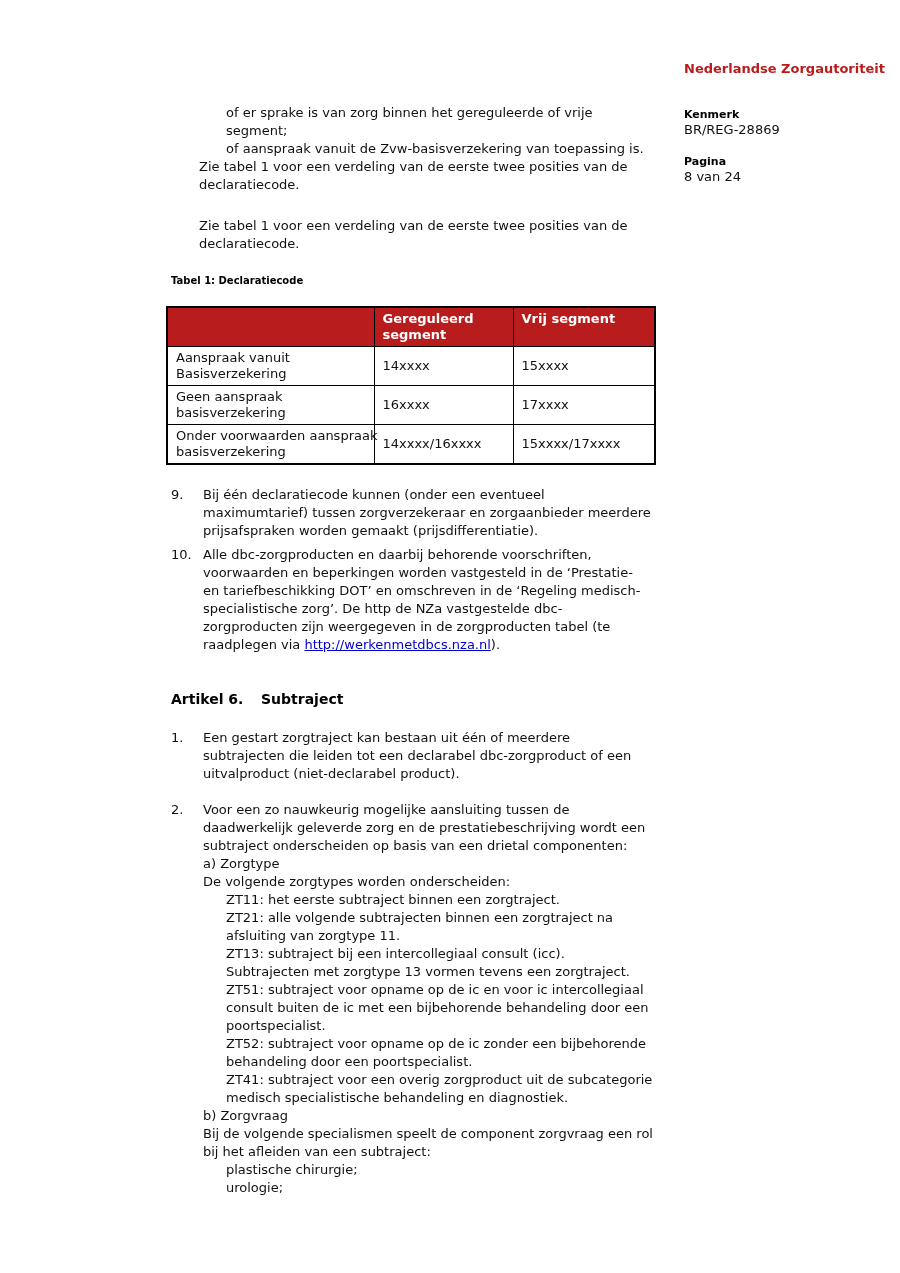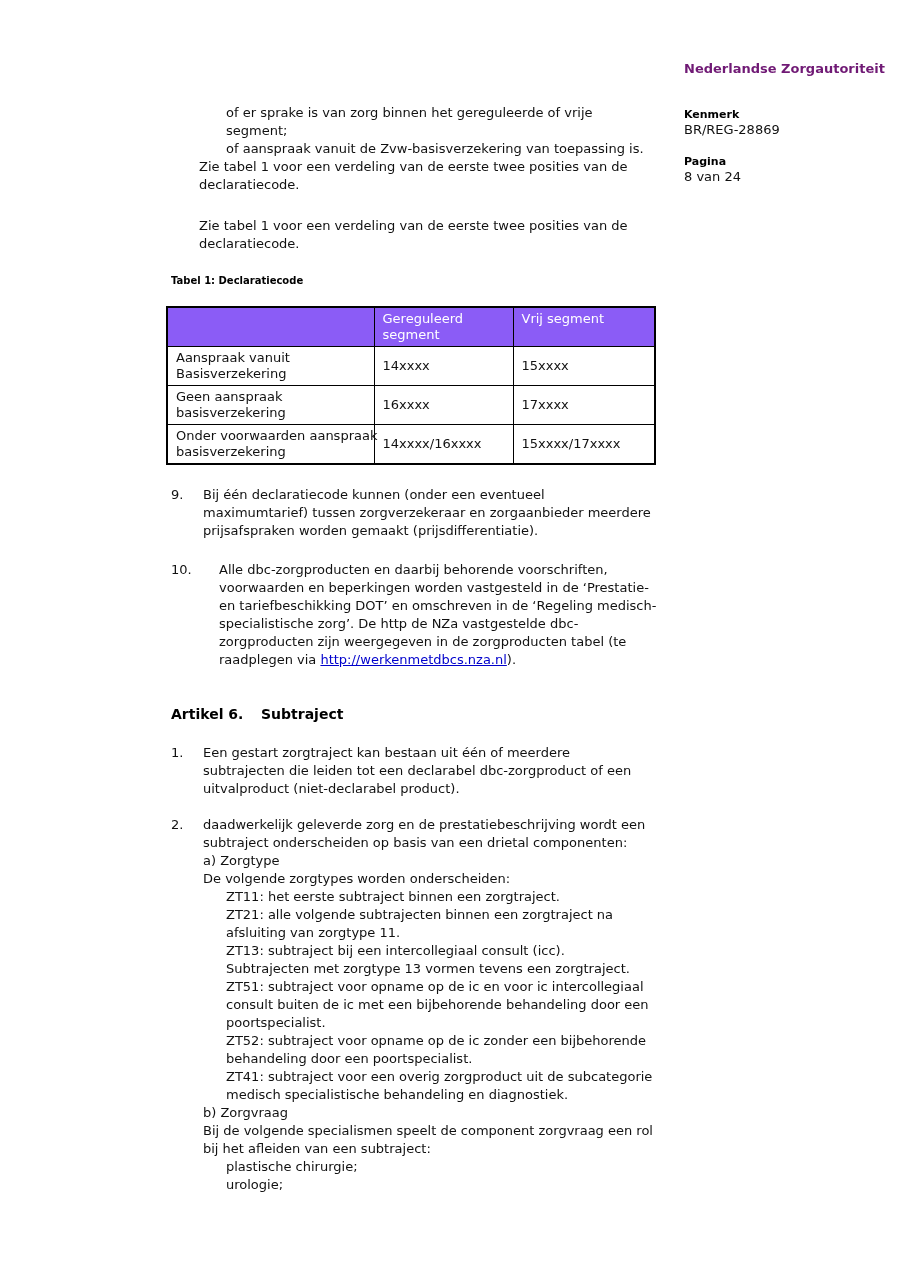--- a/index.html
+++ b/index.html
@@ -14,21 +14,21 @@
     overflow: hidden;
   }
 
   
   .brand {
     position: absolute;
     left: 684px;
     top: 61px;
     font-size: 13px;
     font-weight: bold;
-    color: #701a75;
+    color: #b91c1c;
     white-space: nowrap;
     text-align: center;
   }
   .meta {
     position: absolute;
     left: 684px;
     top: 108px;
     width: 160px;
   }
   .meta-label {
@@ -80,35 +80,35 @@
   table.tbl col.c3 { width: 142px; }
   table.tbl th, table.tbl td {
     border: 1px solid #000000;
     font-size: 13px;
     line-height: 16px;
     padding: 3px 6px 3px 8px;
     text-align: left;
     font-weight: normal;
   }
   table.tbl thead th {
-    background: #8b5cf6;
+    background: #b91c1c;
     color: #ffffff;
-    font-weight: normal;
+    font-weight: bold;
     height: 37px;
     vertical-align: top;
   }
   table.tbl tbody td {
     height: 36px;
     vertical-align: middle;
     background: #ffffff;
   }
 
   .item { display: flex; }
   .item-9  { margin-top: 21px; }
-  .item-10 { margin-top: 21px; gap: 16px; }
+  .item-10 { margin-top: 6px; }
   .item-1  { margin-top: 21px; }
   .item-2  { margin-top: 18px; }
   .item .num { width: 32px; flex: none; }
   .item .body { flex: 1; }
   .body .ind { padding-left: 23px; }
 
   .art-heading {
     margin-top: 36px;
     font-size: 14px;
     font-weight: bold;
@@ -228,20 +228,21 @@
       <div class="body">
         <div class="ln">Een gestart zorgtraject kan bestaan uit één of meerdere</div>
         <div class="ln">subtrajecten die leiden tot een declarabel dbc-zorgproduct of een</div>
         <div class="ln">uitvalproduct (niet-declarabel product).</div>
       </div>
     </div>
 
     <div class="item item-2">
       <div class="num">2.</div>
       <div class="body">
+        <div class="ln">Voor een zo nauwkeurig mogelijke aansluiting tussen de</div>
         <div class="ln">daadwerkelijk geleverde zorg en de prestatiebeschrijving wordt een</div>
         <div class="ln">subtraject onderscheiden op basis van een drietal componenten:</div>
         <div class="ln">a) Zorgtype</div>
         <div class="ln">De volgende zorgtypes worden onderscheiden:</div>
         <div class="ln ind">ZT11: het eerste subtraject binnen een zorgtraject.</div>
         <div class="ln ind">ZT21: alle volgende subtrajecten binnen een zorgtraject na</div>
         <div class="ln ind">afsluiting van zorgtype 11.</div>
         <div class="ln ind">ZT13: subtraject bij een intercollegiaal consult (icc).</div>
         <div class="ln ind">Subtrajecten met zorgtype 13 vormen tevens een zorgtraject.</div>
         <div class="ln ind">ZT51: subtraject voor opname op de ic en voor ic intercollegiaal</div>

